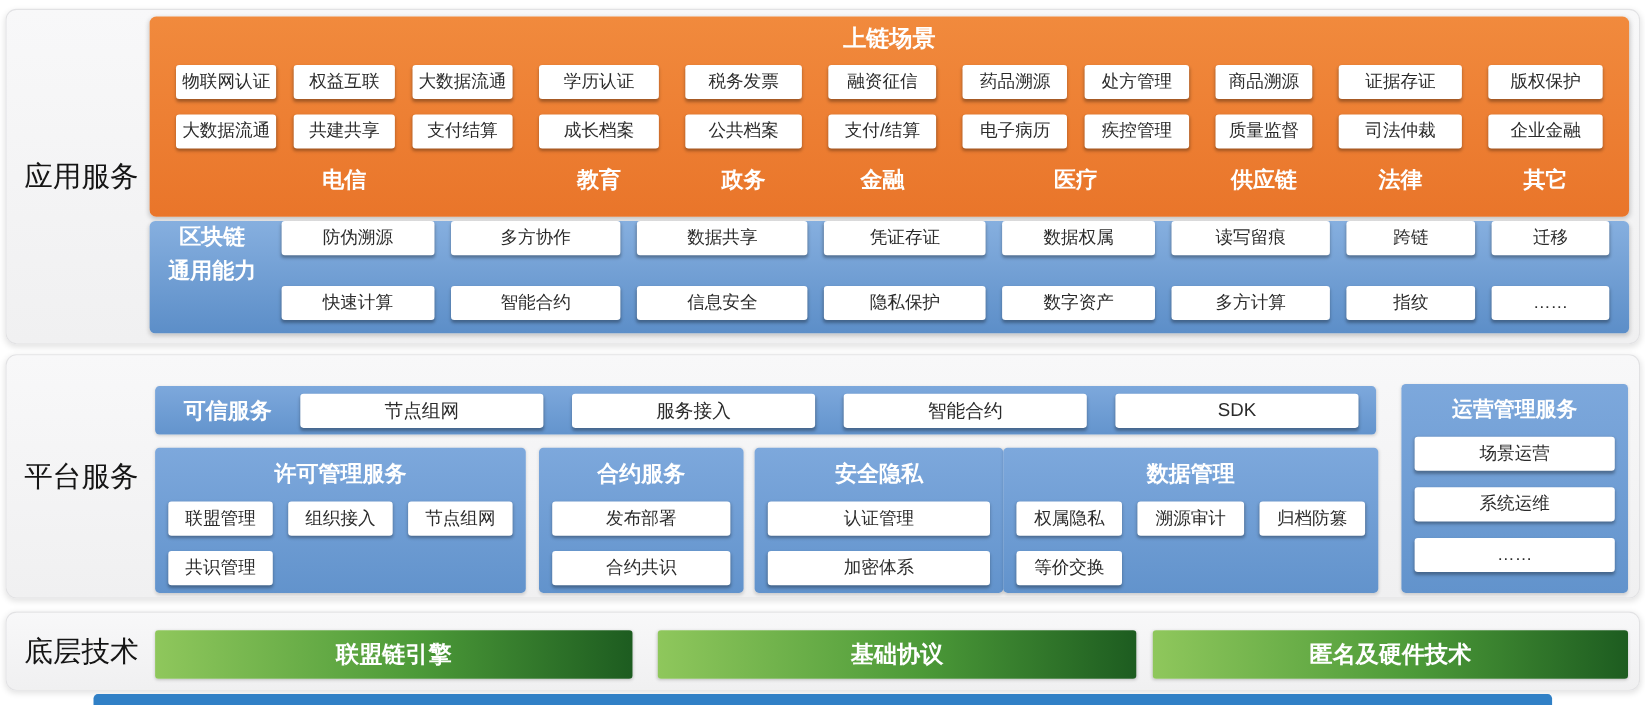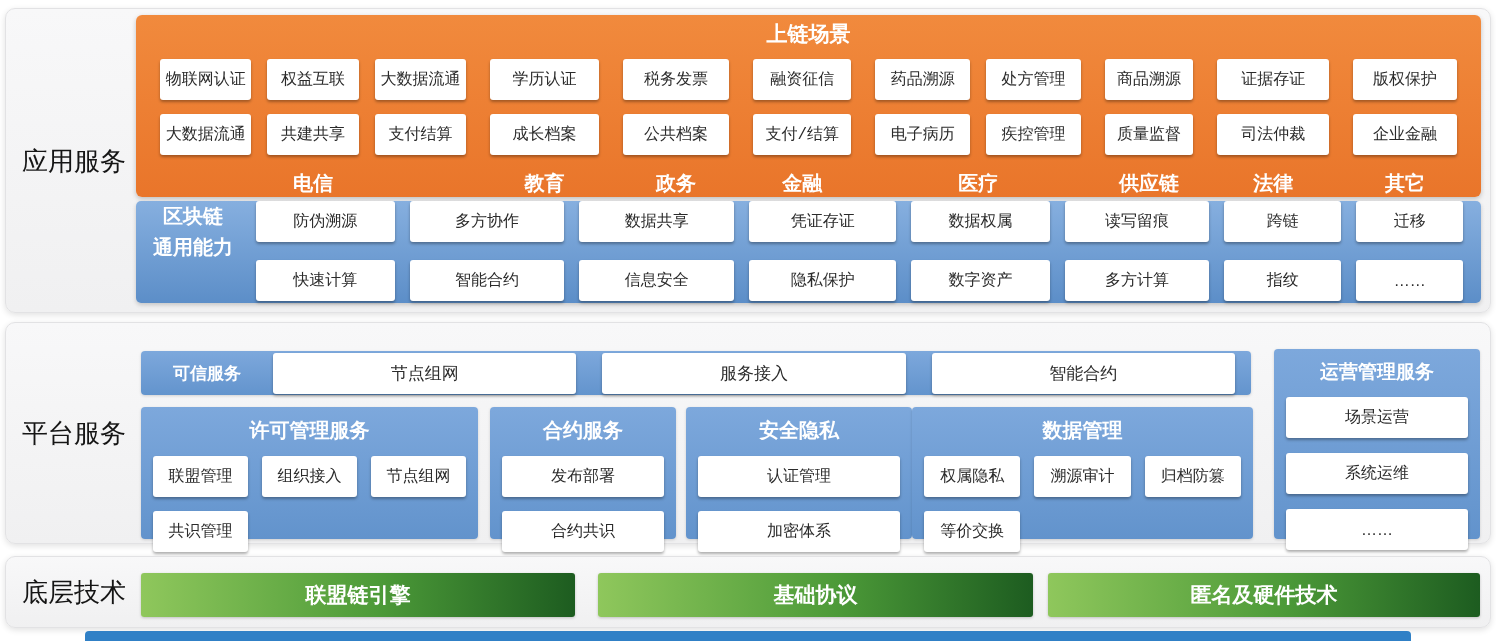--- a/index.html
+++ b/index.html
@@ -16,29 +16,29 @@
   .panel-platform { top:322px; height:222px; }
   .panel-tech     { top:556px; height:72px;  }
 
   .side-label { position:absolute; left:8px; top:50%; transform:translateY(-50%);
                 width:120px; text-align:center; font-size:26px; color:#151515; }
 
   
   .orange-box { position:absolute; left:130px; top:6px; width:1345px; height:182px;
                 background:linear-gradient(180deg,#f18a3d,#e9752a);
                 border-radius:6px; box-shadow:0 2px 5px rgba(0,0,0,0.22);
-                padding:4px 24px 0;font-family:Liberation Mono, monospace; }
+                padding:4px 24px 0; }
   .orange-title { text-align:center; color:#fff; font-weight:bold; font-size:21px;
                   line-height:34px; margin-bottom:6px; }
   .cat-row { display:flex; gap:24px; }
   .cat { display:flex; flex-direction:column; min-width:0; }
   .c0{flex:2.95} .c1{flex:1.05} .c2{flex:1.02} .c3{flex:0.95}
   .c4{flex:1.98} .c5{flex:0.85} .c6{flex:1.08} .c7{flex:1.0}
   .boxes { display:flex; gap:16px; margin-bottom:14px; }
-  .wbox { flex:1; min-width:0; background:#fff; height:41px;
+  .wbox { flex:1; min-width:0; background:#fff; height:31px;
           display:flex; align-items:center; justify-content:center;
           font-size:16px; color:#2b2b2b; border-radius:3px;
           box-shadow:0 2px 3px rgba(0,0,0,0.32); white-space:nowrap; padding:0 4px; }
   .cat-label { text-align:center; color:#fff; font-weight:bold; font-size:20px; margin-top:1px; }
 
   
   .cap-strip { position:absolute; left:130px; top:192px; width:1345px; height:102px;
                background:linear-gradient(180deg,#86afdf,#5c8ec8);
                border-radius:5px; box-shadow:0 2px 4px rgba(0,0,0,0.18);
                display:flex; }
@@ -47,21 +47,21 @@
   .cap-grid { flex:1; display:grid;
               grid-template-columns:1.3fr 1.45fr 1.45fr 1.38fr 1.3fr 1.35fr 1.1fr 1fr;
               gap:16px 15px; padding:0 18px 0 6px; }
 
   
   .trusted-strip { position:absolute; left:135px; top:28px; width:1110px; height:44px;
                    background:linear-gradient(180deg,#7da8dc,#6394cd);
                    border-radius:4px; display:flex; align-items:center;
                    box-shadow:0 1px 3px rgba(0,0,0,0.15); }
   .trusted-title { width:132px; flex:none; text-align:center; color:#fff;
-                   font-weight:bold; font-size:17px; }
+                   font-weight:bold; font-size:20px; }
   .trusted-items { flex:1; display:flex; gap:26px; padding-right:16px; }
   .trusted-items .wbox { font-size:17px; }
 
   .pgroup { position:absolute; top:84px; height:132px;
             background:linear-gradient(180deg,#7da8dc,#6293cc);
             border-radius:4px; padding:8px 12px 0;
             box-shadow:0 1px 3px rgba(0,0,0,0.15); }
   .pgroup-title { text-align:center; color:#fff; font-weight:bold; font-size:20px;
                   margin:2px 0 12px; }
   .g-items { display:grid; gap:14px; }
@@ -223,20 +223,21 @@
 
   <section class="panel panel-platform">
     <div class="side-label">平台服务</div>
 
     <div class="trusted-strip">
       <div class="trusted-title">可信服务</div>
       <div class="trusted-items">
         <div class="wbox">节点组网</div>
         <div class="wbox">服务接入</div>
         <div class="wbox">智能合约</div>
+        <div class="wbox">SDK</div>
       </div>
     </div>
 
     <div class="pgroup pg-license">
       <div class="pgroup-title">许可管理服务</div>
       <div class="g-items cols2">
         <div class="wbox">联盟管理</div>
         <div class="wbox">组织接入</div>
         <div class="wbox">节点组网</div>
         <div class="wbox">共识管理</div>

